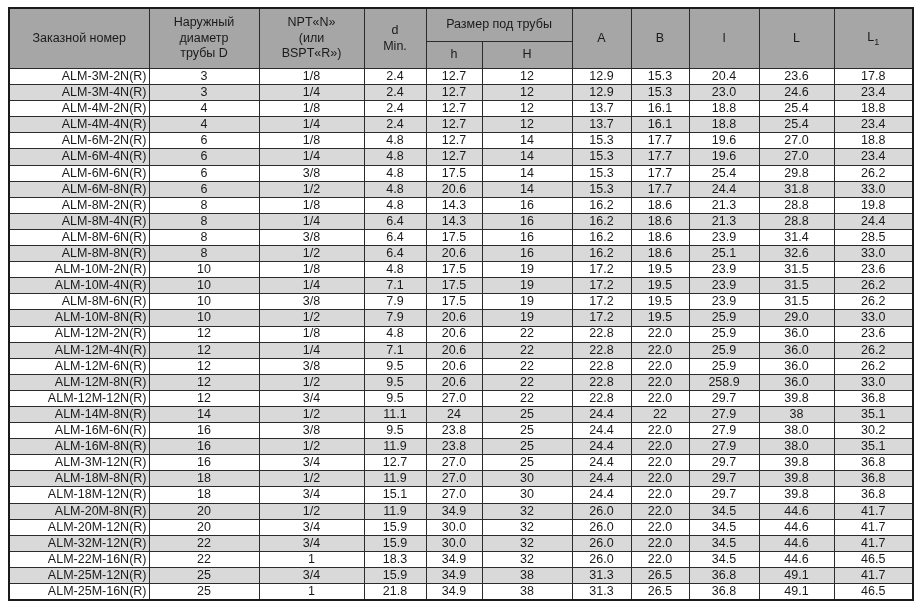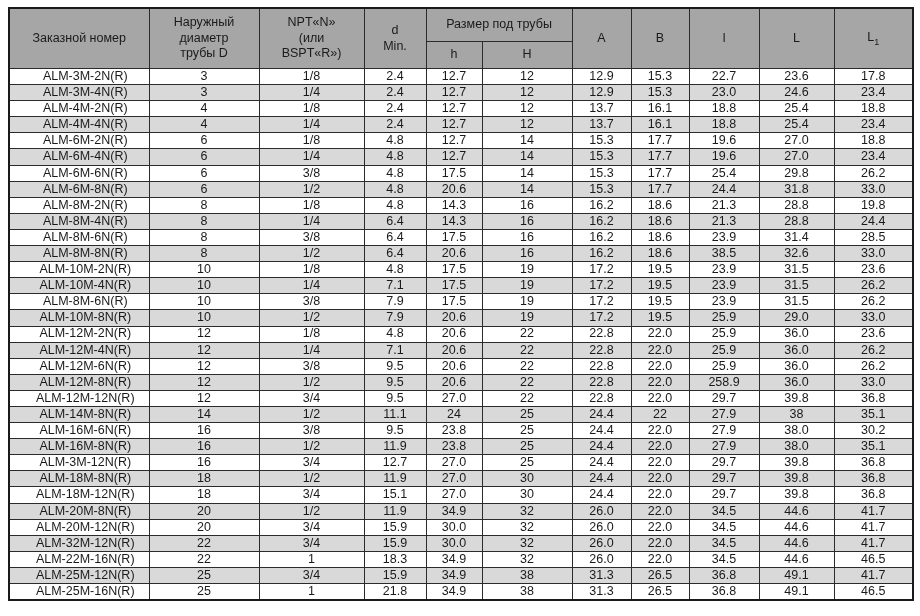--- a/index.html
+++ b/index.html
@@ -46,21 +46,21 @@
   tbody td {
     font-size: 12.5px;
     text-align: center;
     vertical-align: middle;
     height: 15.1px;
     line-height: 1.05;
     padding: 0 2px;
     white-space: nowrap;
   }
   tbody td.c0 {
-    text-align: center;
+    text-align: right;
     padding-left: 14px;
   }
   tbody tr:nth-child(even) td {
     background: #d9d9d9;
   }
   tbody tr:nth-child(odd) td {
     background: #ffffff;
   }
 </style>
 </head>
@@ -107,21 +107,21 @@
     <tbody>
         <tr>
           <td class="c0">ALM-3M-2N(R)</td>
           <td class="c1">3</td>
           <td class="c2">1/8</td>
           <td class="c3">2.4</td>
           <td class="c4">12.7</td>
           <td class="c5">12</td>
           <td class="c6">12.9</td>
           <td class="c7">15.3</td>
-          <td class="c8">22.7</td>
+          <td class="c8">20.4</td>
           <td class="c9">23.6</td>
           <td class="c10">17.8</td>
         </tr>
         <tr>
           <td class="c0">ALM-3M-4N(R)</td>
           <td class="c1">3</td>
           <td class="c2">1/4</td>
           <td class="c3">2.4</td>
           <td class="c4">12.7</td>
           <td class="c5">12</td>
@@ -250,21 +250,21 @@
         </tr>
         <tr>
           <td class="c0">ALM-8M-8N(R)</td>
           <td class="c1">8</td>
           <td class="c2">1/2</td>
           <td class="c3">6.4</td>
           <td class="c4">20.6</td>
           <td class="c5">16</td>
           <td class="c6">16.2</td>
           <td class="c7">18.6</td>
-          <td class="c8">38.5</td>
+          <td class="c8">25.1</td>
           <td class="c9">32.6</td>
           <td class="c10">33.0</td>
         </tr>
         <tr>
           <td class="c0">ALM-10M-2N(R)</td>
           <td class="c1">10</td>
           <td class="c2">1/8</td>
           <td class="c3">4.8</td>
           <td class="c4">17.5</td>
           <td class="c5">19</td>

